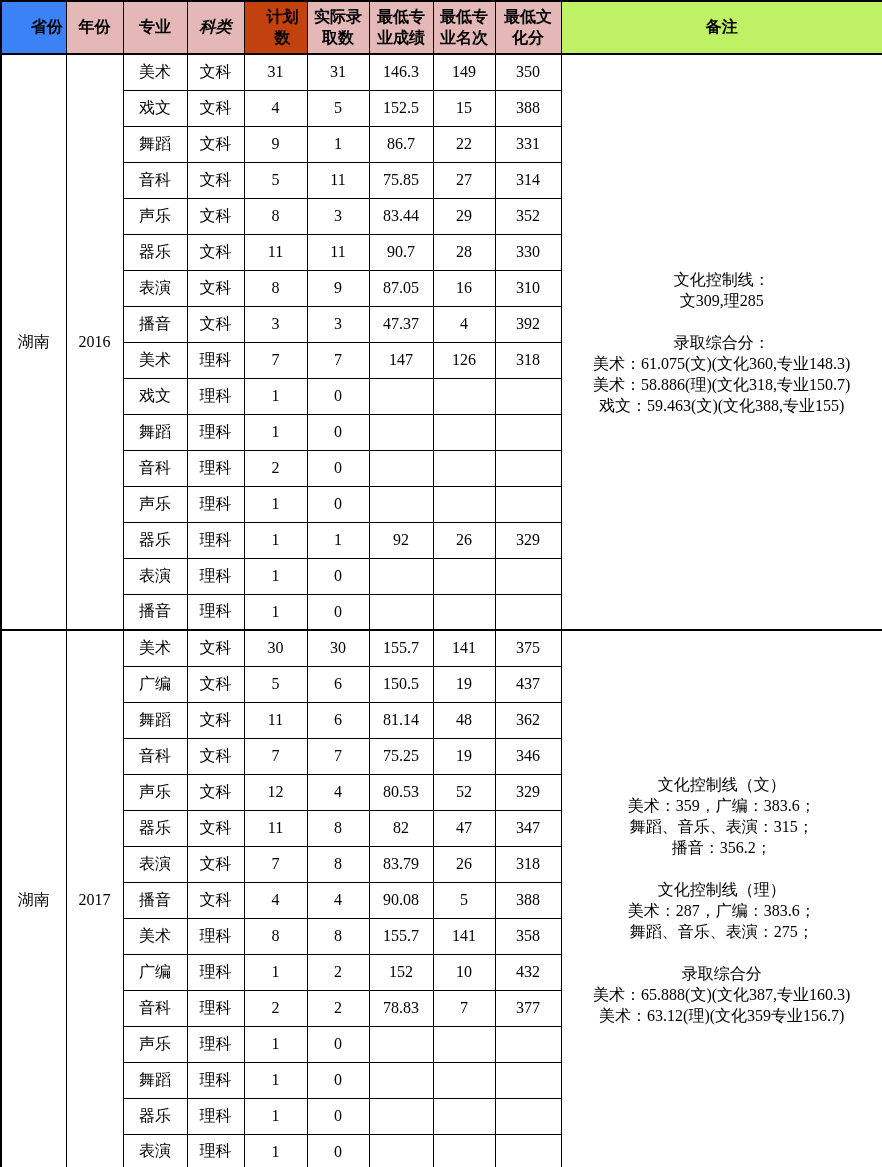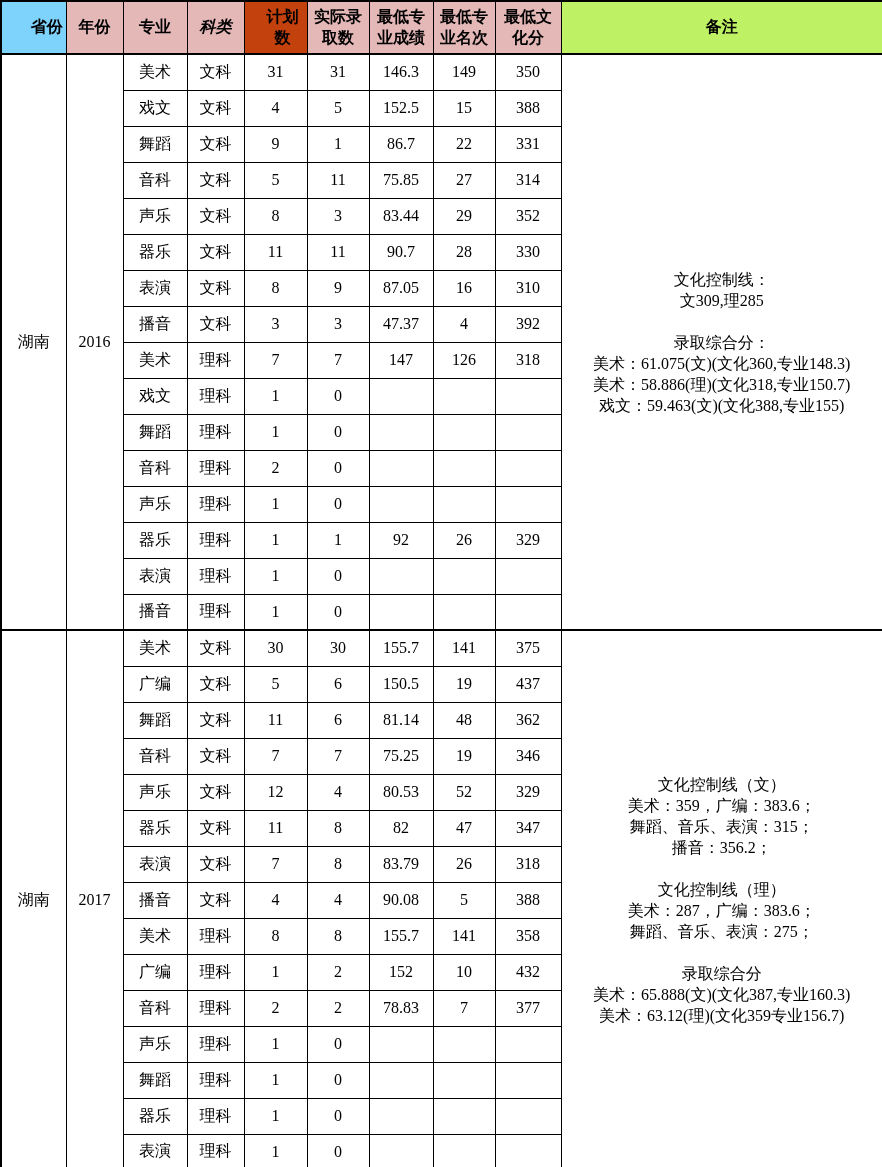--- a/index.html
+++ b/index.html
@@ -62,21 +62,21 @@
       <col style="width: 57px;">
       <col style="width: 63px;">
       <col style="width: 62px;">
       <col style="width: 64px;">
       <col style="width: 62px;">
       <col style="width: 66px;">
       <col style="width: 322px;">
     </colgroup>
   <thead>
     <tr>
-        <th style="background: #7dd3fc; padding-left: 28px;">省份</th>
+        <th style="background: #3b82f6; padding-left: 28px;">省份</th>
         <th style="background: rgb(229, 184, 184);">年份</th>
         <th style="background: rgb(229, 184, 184);">专业</th>
         <th style="background: rgb(229, 184, 184); font-style: italic;">科类</th>
         <th style="background: #c2410c; padding-left: 16px;">计划
 数</th>
         <th style="background: rgb(229, 184, 184);">实际录
 取数</th>
         <th style="background: rgb(229, 184, 184);">最低专
 业成绩</th>
         <th style="background: rgb(229, 184, 184);">最低专

